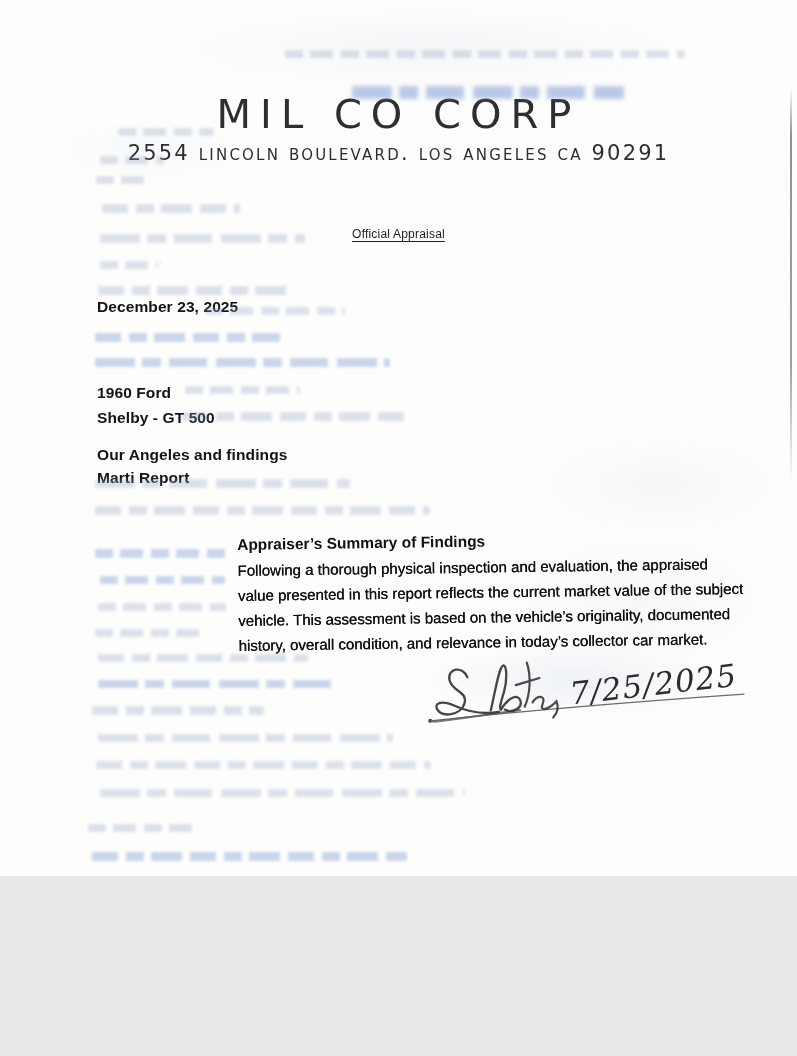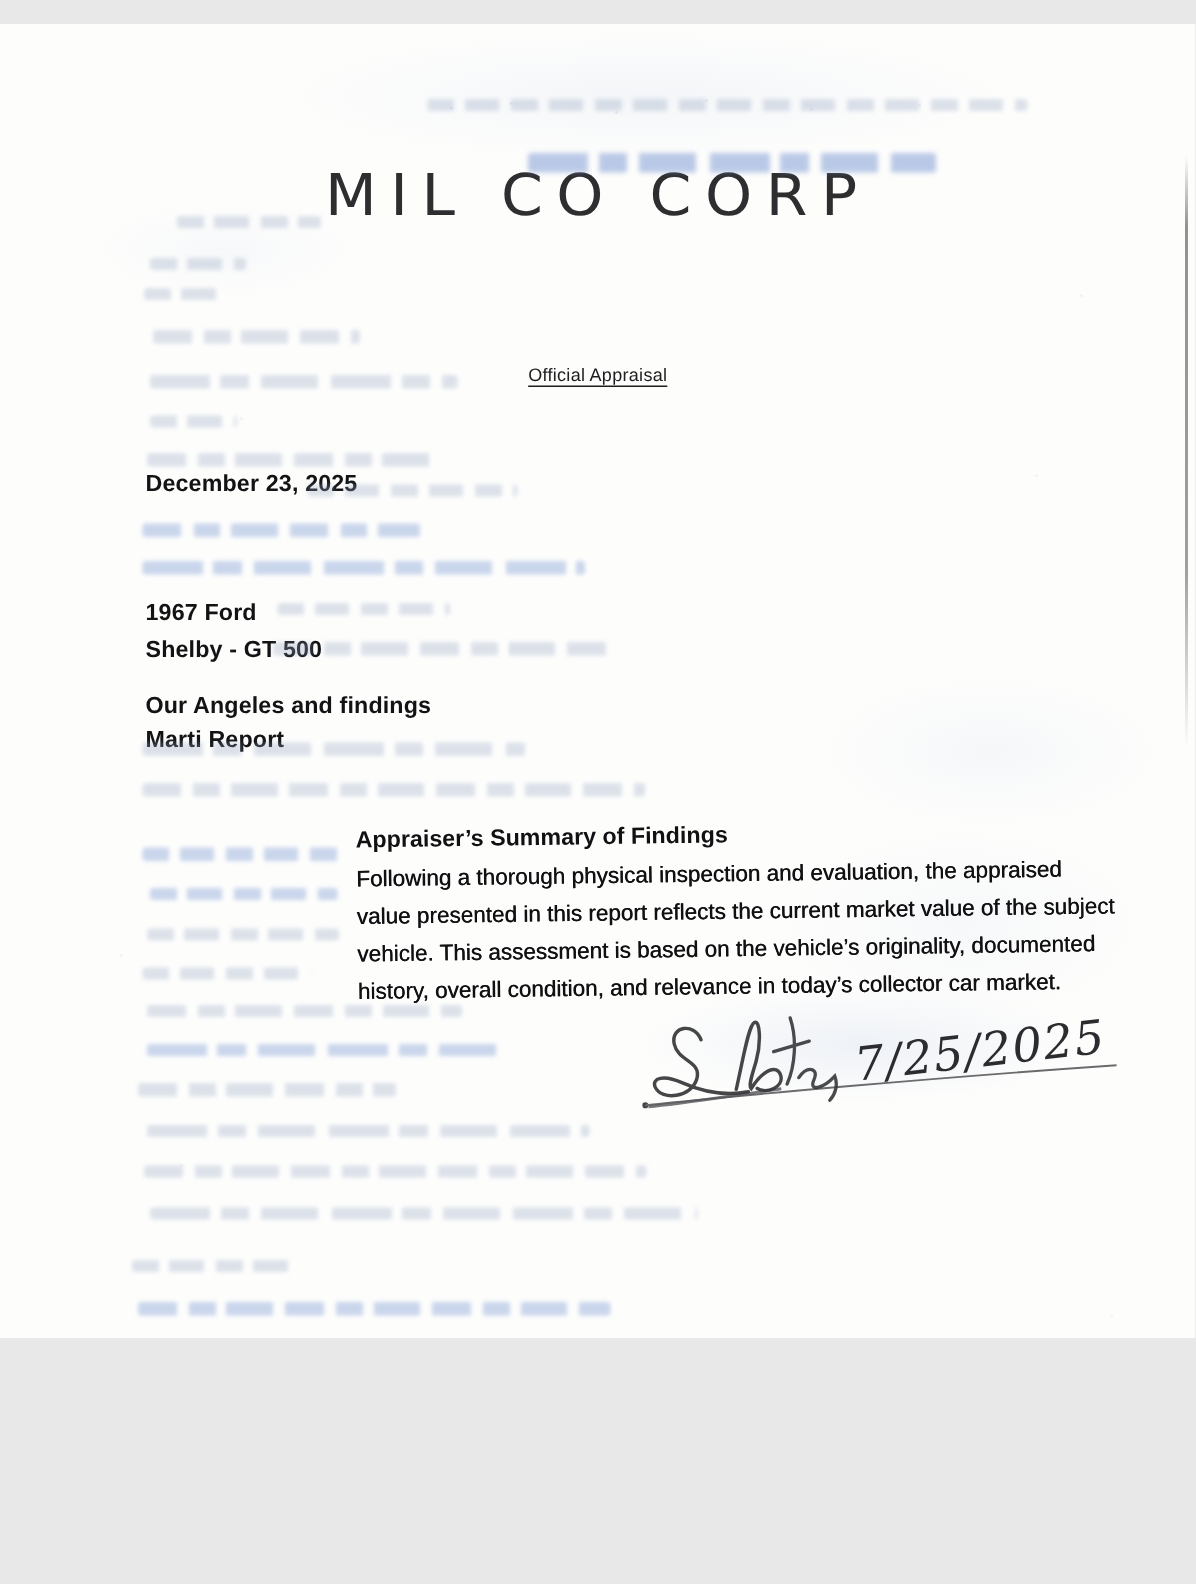--- a/index.html
+++ b/index.html
@@ -2,21 +2,21 @@
 <html><head>
 <meta charset="utf-8">
 <style>
   html, body { margin: 0; padding: 0; background: #e8e8e8; }
   * { box-sizing: border-box; }
 
   .page {
     position: relative;
     width: 797px;
     height: 876px;
-    margin: 16px auto;
+    margin: 0 auto;
     background:
       radial-gradient(ellipse 340px 60px at 430px 48px, rgba(185,200,228,.14), transparent 70%),
       radial-gradient(ellipse 160px 70px at 660px 485px, rgba(190,202,225,.12), transparent 70%),
       radial-gradient(ellipse 210px 55px at 575px 680px, rgba(178,195,225,.20), transparent 70%),
       radial-gradient(ellipse 170px 90px at 640px 600px, rgba(190,202,225,.10), transparent 70%),
       radial-gradient(ellipse 120px 45px at 150px 150px, rgba(190,202,228,.10), transparent 70%),
       linear-gradient(#fdfdfc, #fdfdfc);
     overflow: hidden;
     font-family: "Liberation Sans", sans-serif;
     color: #161616;
@@ -145,27 +145,28 @@
     border-radius: 50%;
     pointer-events: none;
   }
 </style>
 </head>
 <body>
 
 <div class="page">
 
   <div class="company-name">MIL CO CORP</div>
+  <div class="company-address">2554 Lincoln Boulevard.  Los Angeles CA 90291</div>
 
   <div class="doc-title">
     <span>Official Appraisal</span>
   </div>
 
   <div class="bold-line date-line">December 23, 2025</div>
-  <div class="bold-line veh-line1">1967 Ford</div>
+  <div class="bold-line veh-line1">1960 Ford</div>
   <div class="bold-line veh-line2">Shelby - GT 500</div>
   <div class="bold-line rep-line1">Our Angeles and findings</div>
   <div class="bold-line rep-line2">Marti Report</div>
 
   <div class="summary-block">
     <p class="summary-heading">Appraiser’s Summary of Findings</p>
     <p class="summary-body">Following a thorough physical inspection and evaluation, the appraised value presented in this report reflects the current market value of the subject vehicle. This assessment is based on the vehicle’s originality, documented history, overall condition, and relevance in today’s collector car market.</p>
   </div>
 
   <div class="signature-wrap">

